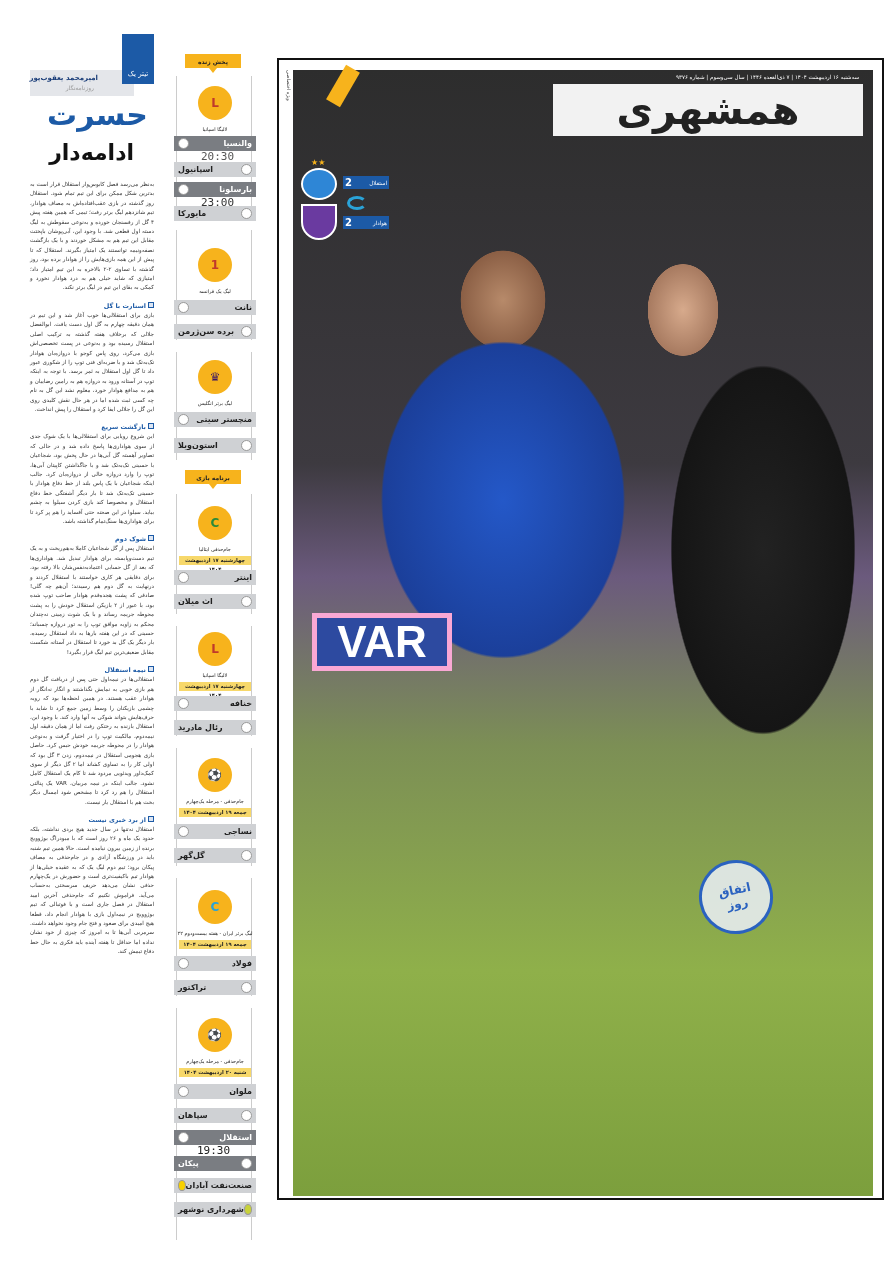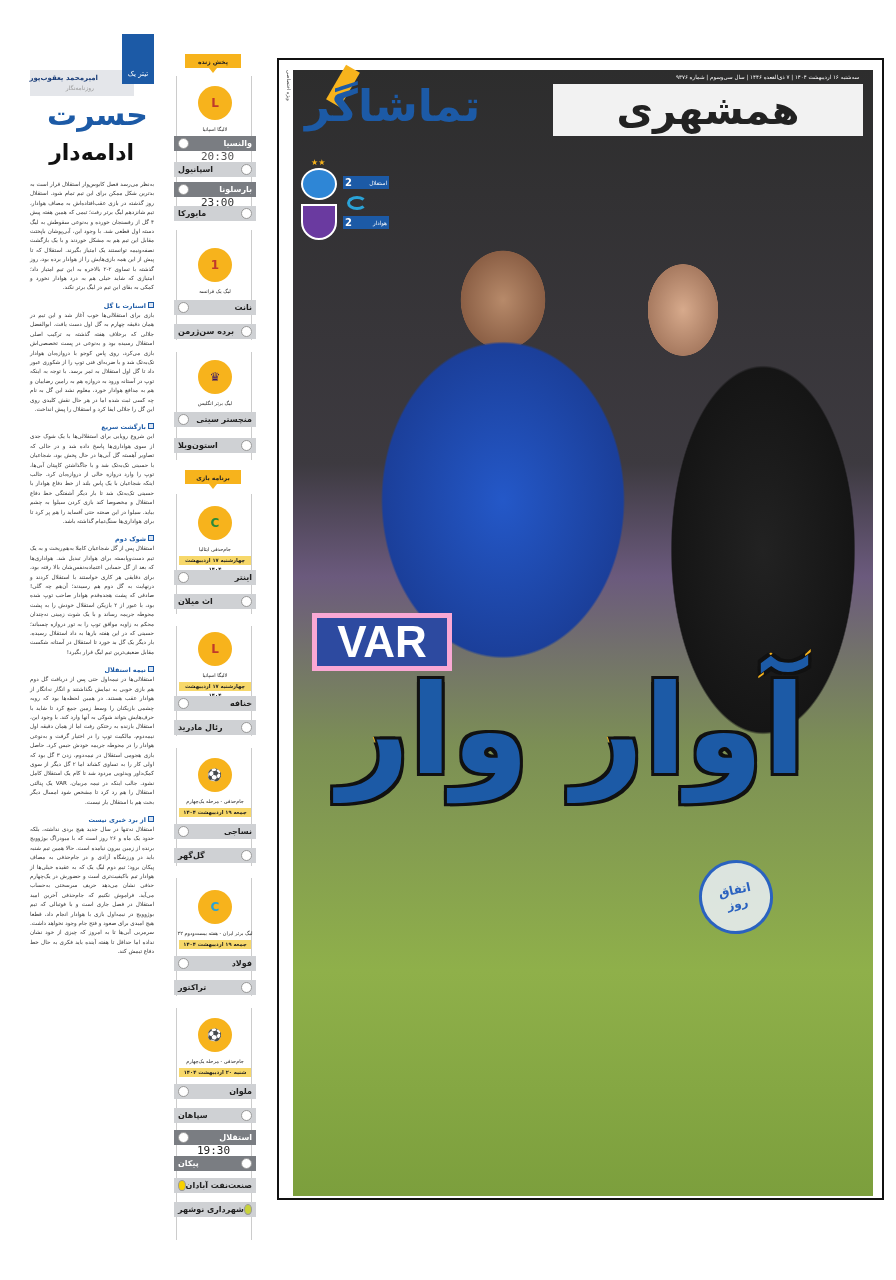--- a/index.html
+++ b/index.html
@@ -268,42 +268,40 @@
 </div>
 
 <div class="cover-frame">
   <div class="cover-side-label">ویژه اختصاصی</div>
   <div class="photo"></div>
 
   <div class="masthead-wrap">
     <div class="dateline">سه‌شنبه ۱۶ اردیبهشت ۱۴۰۴ | ۷ ذی‌القعده ۱۴۴۶ | سال سی‌وسوم | شماره ۹۳۷۶</div>
     <div class="masthead-name">همشهری</div>
     <div class="masthead-pencil"></div>
-    <div class="masthead-sub">تماشاگر</div>
   </div>
 
   <div class="score-box">
     <div class="stars">★★</div>
     <div class="crest-top"></div>
     <div class="crest-bottom"></div>
     <div class="score-row" style="top:18px">
       <span class="score-team">استقلال</span>
       <span class="score-num">2</span>
     </div>
     <div class="broadcaster"></div>
     <div class="score-row" style="top:58px">
       <span class="score-team">هوادار</span>
       <span class="score-num">2</span>
     </div>
   </div>
 
   <div class="var-box">
     <span class="var-text">VAR</span>
   </div>
-  <div class="main-headline">آوار وار</div>
 
   <div class="stamp">
     <div class="stamp-text">
       <div>اتفاق</div>
       <div>روز</div>
     </div>
   </div>
 
 </div>
 

